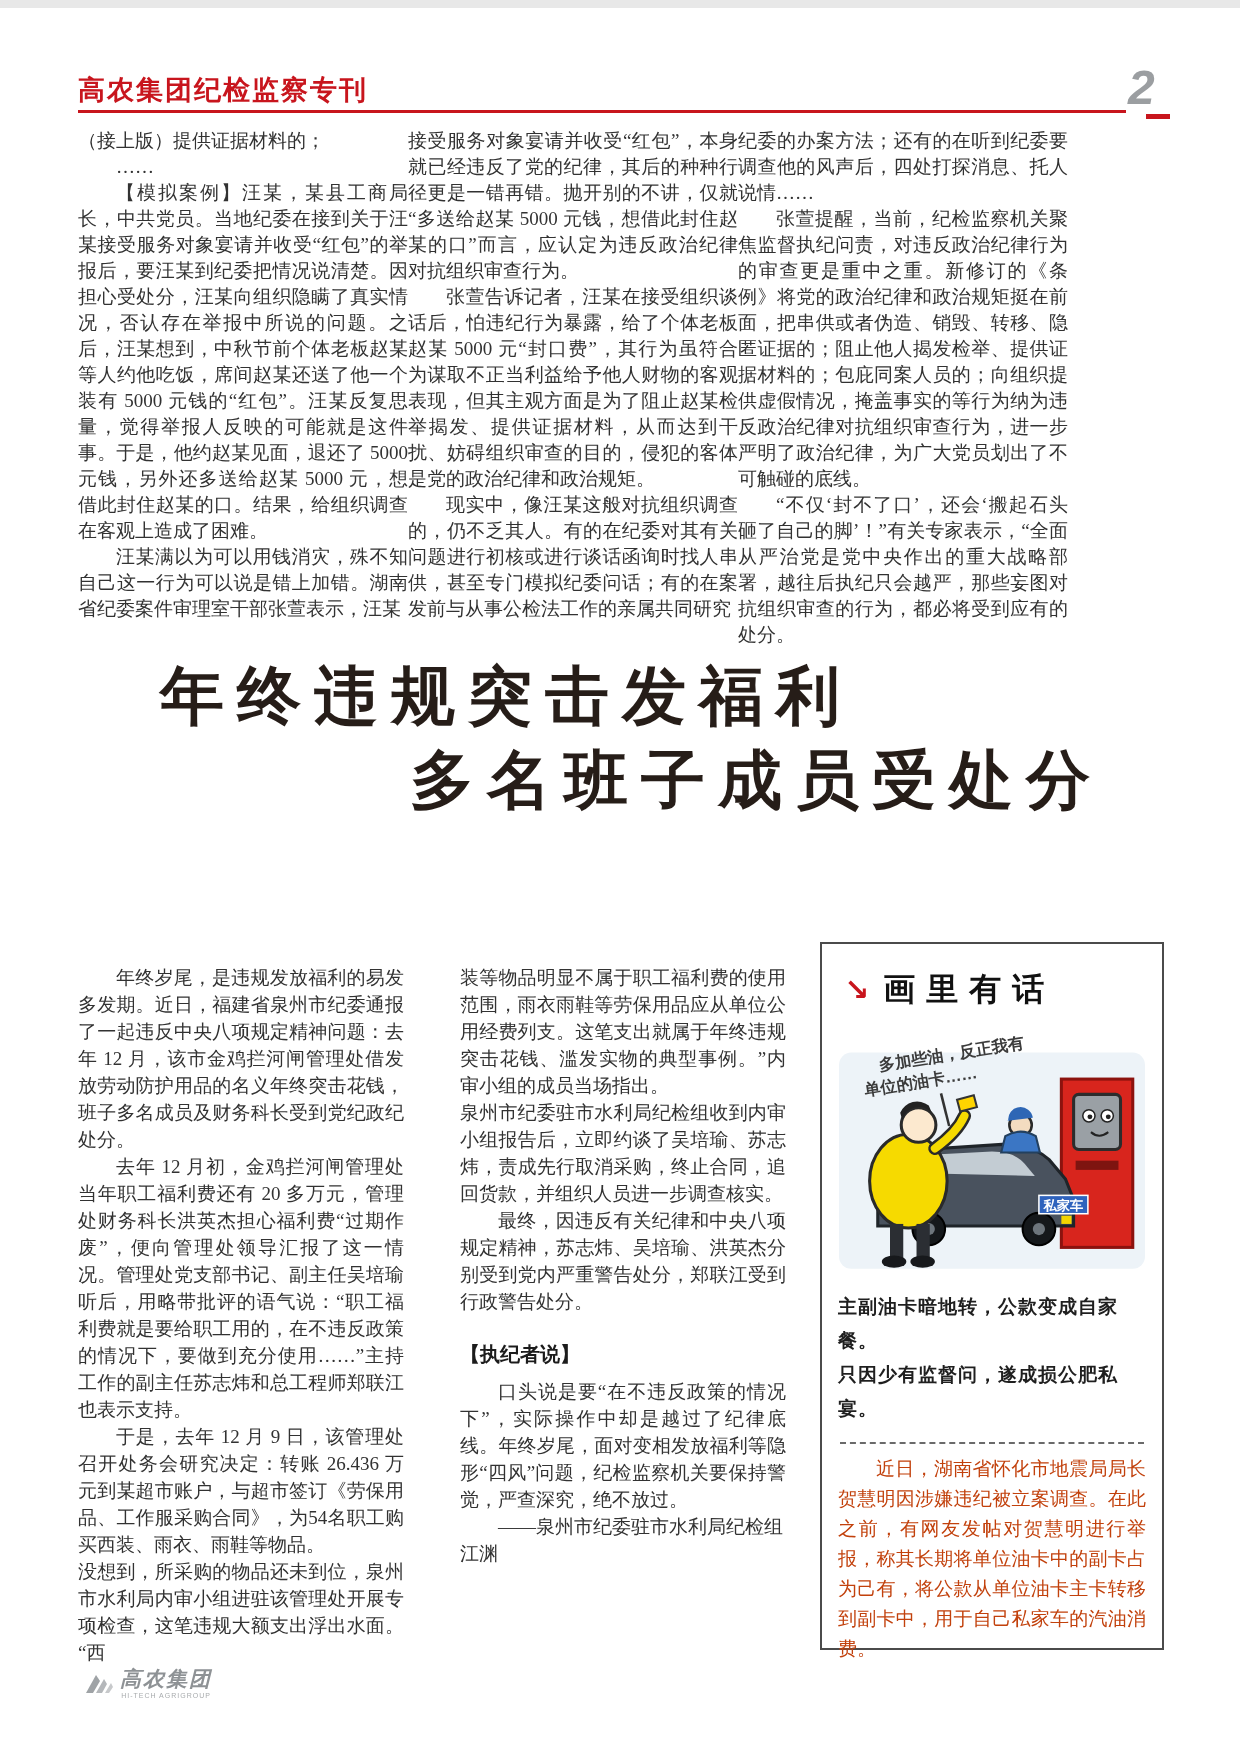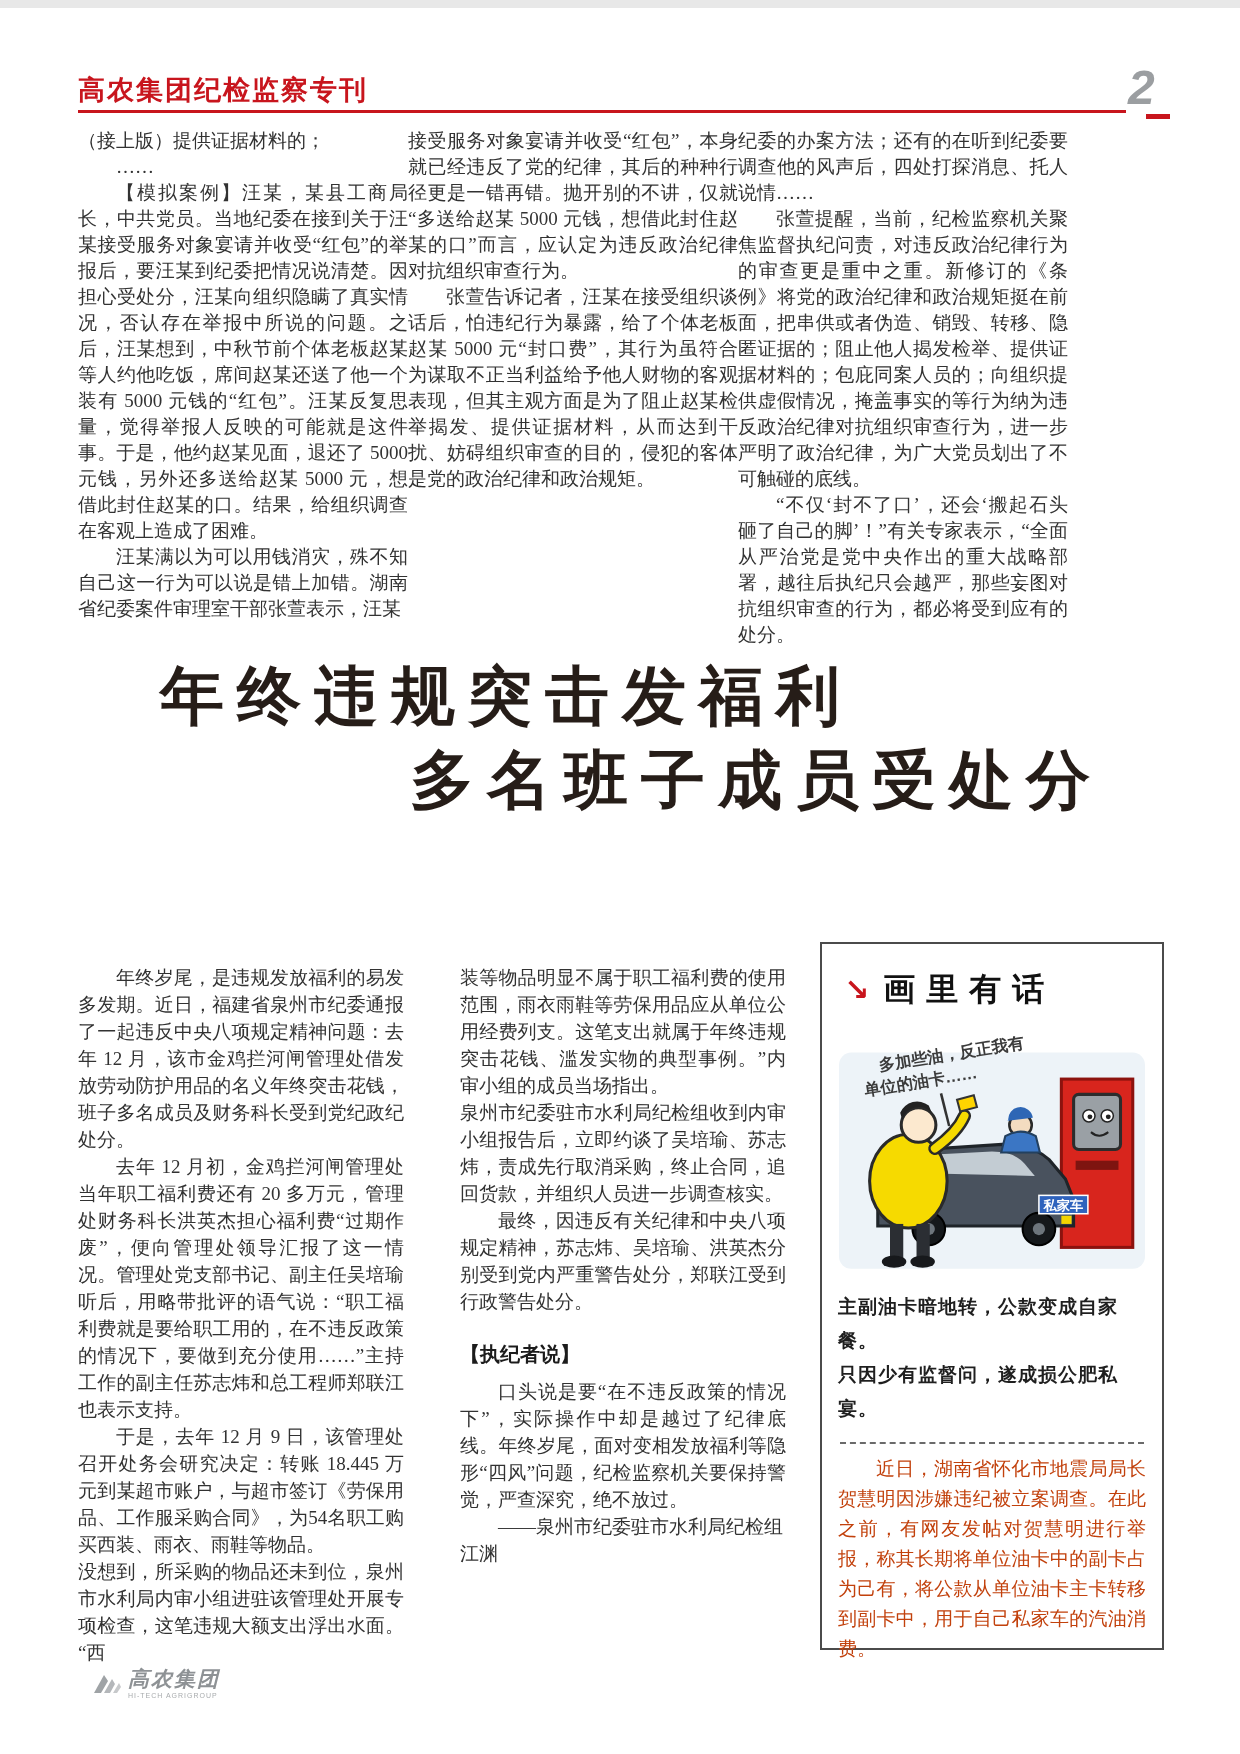--- a/index.html
+++ b/index.html
@@ -47,21 +47,21 @@
   .sb-arrow{color:#c8151d;font-size:30px;font-weight:900;line-height:30px;
     font-family:"DejaVu Sans","Liberation Sans",sans-serif;}
   .sb-title{font-family:"Liberation Sans","DejaVu Sans",sans-serif;font-size:32px;font-weight:900;
     color:#111;letter-spacing:11px;}
   .sb-cartoon{display:block;margin:0 auto;}
   .sb-caption{margin-top:14px;font-weight:700;font-size:19px;line-height:34px;
     color:#1f1f1f;letter-spacing:1px;}
   .sb-divider{border:none;border-top:2px dashed #6a6a6a;margin:16px 2px 6px 2px;}
   .sb-body{font-size:19px;line-height:30px;text-align:justify;color:#c2410c;margin-top:10px;}
   
-  .footer-logo{position:absolute;left:92px;top:1660px;display:flex;align-items:center;gap:6px;}
+  .footer-logo{position:absolute;left:84px;top:1660px;display:flex;align-items:center;gap:6px;text-align:center;}
   .logo-texts{display:flex;flex-direction:column;line-height:1;}
   .logo-main{font-family:"Liberation Sans","DejaVu Sans",sans-serif;font-weight:900;font-style:italic;
     font-size:21px;color:#8e9295;letter-spacing:2px;}
   .logo-sub{font-family:"Liberation Sans","DejaVu Sans",sans-serif;font-size:7px;color:#a8abad;
     letter-spacing:1px;margin-top:3px;}
 </style>
 </head>
 <body>
 
 <div class="page">
@@ -74,38 +74,39 @@
   <div class="top-cols">
     <div class="col">
         <p class="para noindent">（接上版）提供证据材料的；</p>
         <p class="para">……</p>
         <p class="para">【模拟案例】汪某，某县工商局长，中共党员。当地纪委在接到关于汪某接受服务对象宴请并收受“红包”的举报后，要汪某到纪委把情况说清楚。因担心受处分，汪某向组织隐瞒了真实情况，否认存在举报中所说的问题。之后，汪某想到，中秋节前个体老板赵某等人约他吃饭，席间赵某还送了他一个装有 5000 元钱的“红包”。汪某反复思量，觉得举报人反映的可能就是这件事。于是，他约赵某见面，退还了 5000 元钱，另外还多送给赵某 5000 元，想借此封住赵某的口。结果，给组织调查在客观上造成了困难。</p>
         <p class="para">汪某满以为可以用钱消灾，殊不知自己这一行为可以说是错上加错。湖南省纪委案件审理室干部张萱表示，汪某</p>
       </div>
     <div class="col">
         <p class="para noindent">接受服务对象宴请并收受“红包”，本身就已经违反了党的纪律，其后的种种行径更是一错再错。抛开别的不讲，仅就“多送给赵某 5000 元钱，想借此封住赵某的口”而言，应认定为违反政治纪律对抗组织审查行为。</p>
         <p class="para">张萱告诉记者，汪某在接受组织谈话后，怕违纪行为暴露，给了个体老板赵某 5000 元“封口费”，其行为虽符合为谋取不正当利益给予他人财物的客观表现，但其主观方面是为了阻止赵某检举揭发、提供证据材料，从而达到干扰、妨碍组织审查的目的，侵犯的客体是党的政治纪律和政治规矩。</p>
+        <p class="para">现实中，像汪某这般对抗组织调查的，仍不乏其人。有的在纪委对其有关问题进行初核或进行谈话函询时找人串供，甚至专门模拟纪委问话；有的在案发前与从事公检法工作的亲属共同研究</p>
       </div>
     <div class="col">
         <p class="para noindent">纪委的办案方法；还有的在听到纪委要调查他的风声后，四处打探消息、托人说情……</p>
         <p class="para">张萱提醒，当前，纪检监察机关聚焦监督执纪问责，对违反政治纪律行为的审查更是重中之重。新修订的《条例》将党的政治纪律和政治规矩挺在前面，把串供或者伪造、销毁、转移、隐匿证据的；阻止他人揭发检举、提供证据材料的；包庇同案人员的；向组织提供虚假情况，掩盖事实的等行为纳为违反政治纪律对抗组织审查行为，进一步严明了政治纪律，为广大党员划出了不可触碰的底线。</p>
         <p class="para">“不仅‘封不了口’，还会‘搬起石头砸了自己的脚’！”有关专家表示，“全面从严治党是党中央作出的重大战略部署，越往后执纪只会越严，那些妄图对抗组织审查的行为，都必将受到应有的处分。</p>
       </div>
   </div>
 
   <div class="headline">
     <div class="l1">年终违规突击发福利</div>
     <div class="l2">多名班子成员受处分</div>
   </div>
 
   <div class="bot-cols">
     <div class="col">
         <p class="para">年终岁尾，是违规发放福利的易发多发期。近日，福建省泉州市纪委通报了一起违反中央八项规定精神问题：去年 12 月，该市金鸡拦河闸管理处借发放劳动防护用品的名义年终突击花钱，班子多名成员及财务科长受到党纪政纪处分。</p>
         <p class="para">去年 12 月初，金鸡拦河闸管理处当年职工福利费还有 20 多万元，管理处财务科长洪英杰担心福利费“过期作废”，便向管理处领导汇报了这一情况。管理处党支部书记、副主任吴培瑜听后，用略带批评的语气说：“职工福利费就是要给职工用的，在不违反政策的情况下，要做到充分使用……”主持工作的副主任苏志炜和总工程师郑联江也表示支持。</p>
-        <p class="para">于是，去年 12 月 9 日，该管理处召开处务会研究决定：转账 18.445 万元到某超市账户，与超市签订《劳保用品、工作服采购合同》，为54名职工购买西装、雨衣、雨鞋等物品。</p>
+        <p class="para">于是，去年 12 月 9 日，该管理处召开处务会研究决定：转账 26.436 万元到某超市账户，与超市签订《劳保用品、工作服采购合同》，为54名职工购买西装、雨衣、雨鞋等物品。</p>
         <p class="para noindent">没想到，所采购的物品还未到位，泉州市水利局内审小组进驻该管理处开展专项检查，这笔违规大额支出浮出水面。“西</p>
       </div>
     <div class="col">
         <p class="para noindent">装等物品明显不属于职工福利费的使用范围，雨衣雨鞋等劳保用品应从单位公用经费列支。这笔支出就属于年终违规突击花钱、滥发实物的典型事例。”内审小组的成员当场指出。</p>
         <p class="para noindent">泉州市纪委驻市水利局纪检组收到内审小组报告后，立即约谈了吴培瑜、苏志炜，责成先行取消采购，终止合同，追回货款，并组织人员进一步调查核实。</p>
         <p class="para">最终，因违反有关纪律和中央八项规定精神，苏志炜、吴培瑜、洪英杰分别受到党内严重警告处分，郑联江受到行政警告处分。</p>
         <p class="para subhead">【执纪者说】</p>
         <p class="para">口头说是要“在不违反政策的情况下”，实际操作中却是越过了纪律底线。年终岁尾，面对变相发放福利等隐形“四风”问题，纪检监察机关要保持警觉，严查深究，绝不放过。</p>
         <p class="para attr">——泉州市纪委驻市水利局纪检组</p>
         <p class="para noindent">江渊</p>

